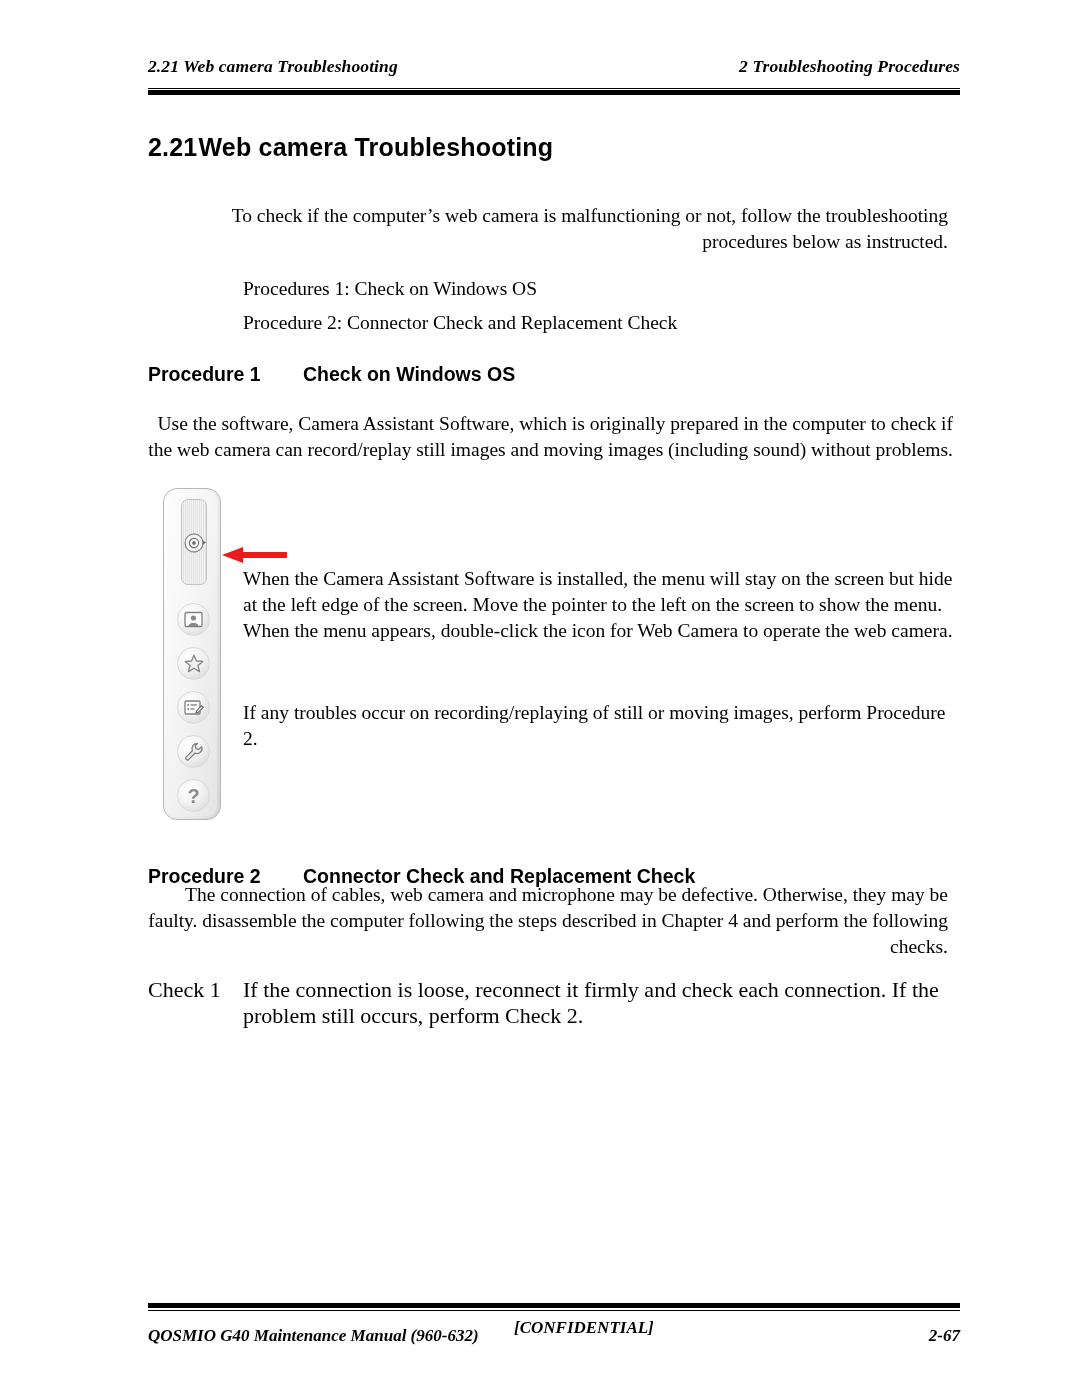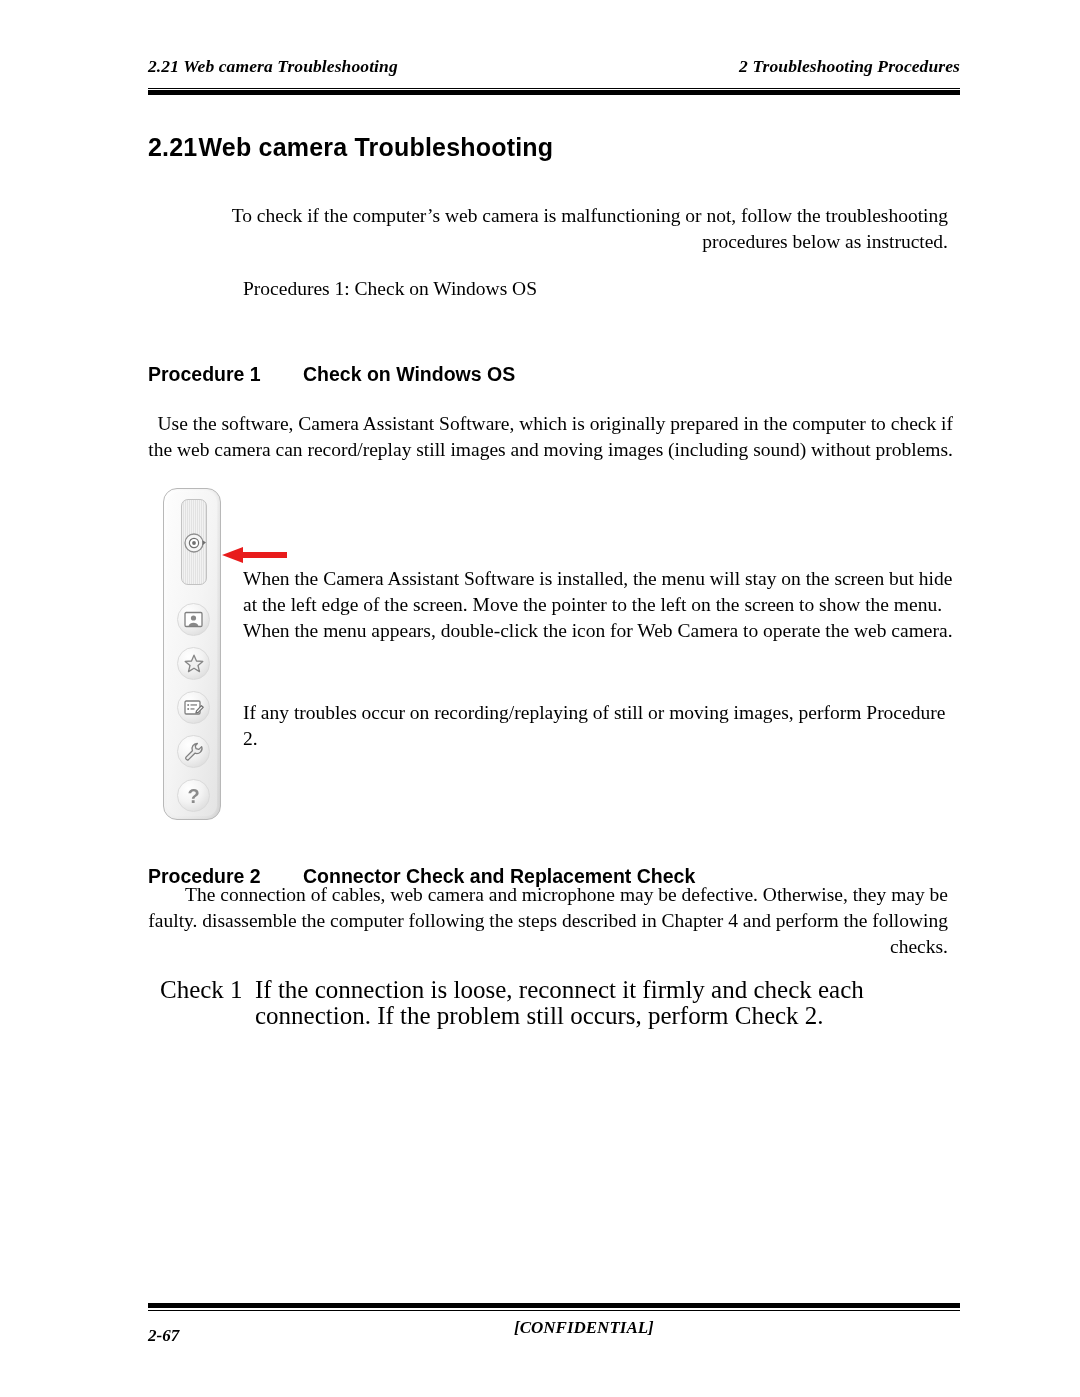--- a/index.html
+++ b/index.html
@@ -125,24 +125,23 @@
   }
   #fig-par-1 { top: 566px; }
   #fig-par-2 { top: 700px; }
 
   
   .check-block {
     position: absolute;
     left: 148px;
     top: 977px;
     width: 805px;
-    font-size: 25px;
+    font-size: 22px;
     line-height: 26px;
     display: flex;
-    margin-left: 12px;
   }
   .check-block .chk-label {
     width: 95px;
     flex: 0 0 95px;
     white-space: nowrap;
   }
   .check-block .chk-text { flex: 1 1 auto; }
 
   
   .figure-toolbar {
@@ -290,20 +289,24 @@
     <span class="num">2.21</span><span>Web camera Troubleshooting</span>
   </div>
 
   <div class="body-par intro-par">To check if the computer’s web camera is malfunctioning or not, follow the troubleshooting procedures below as instructed.</div>
 
   <div class="proc-list">
     <div class="row">
       <span class="lbl">Procedures 1:</span>
       <span>Check on Windows OS</span>
     </div>
+    <div class="row">
+      <span class="lbl">Procedure 2:</span>
+      <span>Connector Check and Replacement Check</span>
+    </div>
   </div>
 
   <div class="sub-heading" id="proc1-heading">
     <span class="sh-num">Procedure 1</span><span>Check on Windows OS</span>
   </div>
   <div class="body-par par-proc1">Use the software, Camera Assistant Software, which is originally prepared in the computer to check if the web camera can record/replay still images and moving images (including sound) without problems.</div>
 
   <div class="figure-toolbar">
     <div class="tb-inner"></div>
 
@@ -380,17 +383,18 @@
   <div class="body-par par-proc2">The connection of cables, web camera and microphone may be defective. Otherwise, they may be faulty. disassemble the computer following the steps described in Chapter 4 and perform the following checks.</div>
 
   <div class="check-block">
     <div class="chk-label">Check 1</div>
     <div class="chk-text">If the connection is loose, reconnect it firmly and check each connection. If the problem still occurs, perform Check 2.</div>
   </div>
 
   <div class="footer-rule-thick"></div>
   <div class="footer-rule"></div>
   <div class="page-footer">
+    <span class="ftr-left">QOSMIO G40 Maintenance Manual (960-632)</span>
     <span class="ftr-center">[CONFIDENTIAL]</span>
     <span class="ftr-right">2-67</span>
   </div>
 
 </div>
 
 </body></html>

